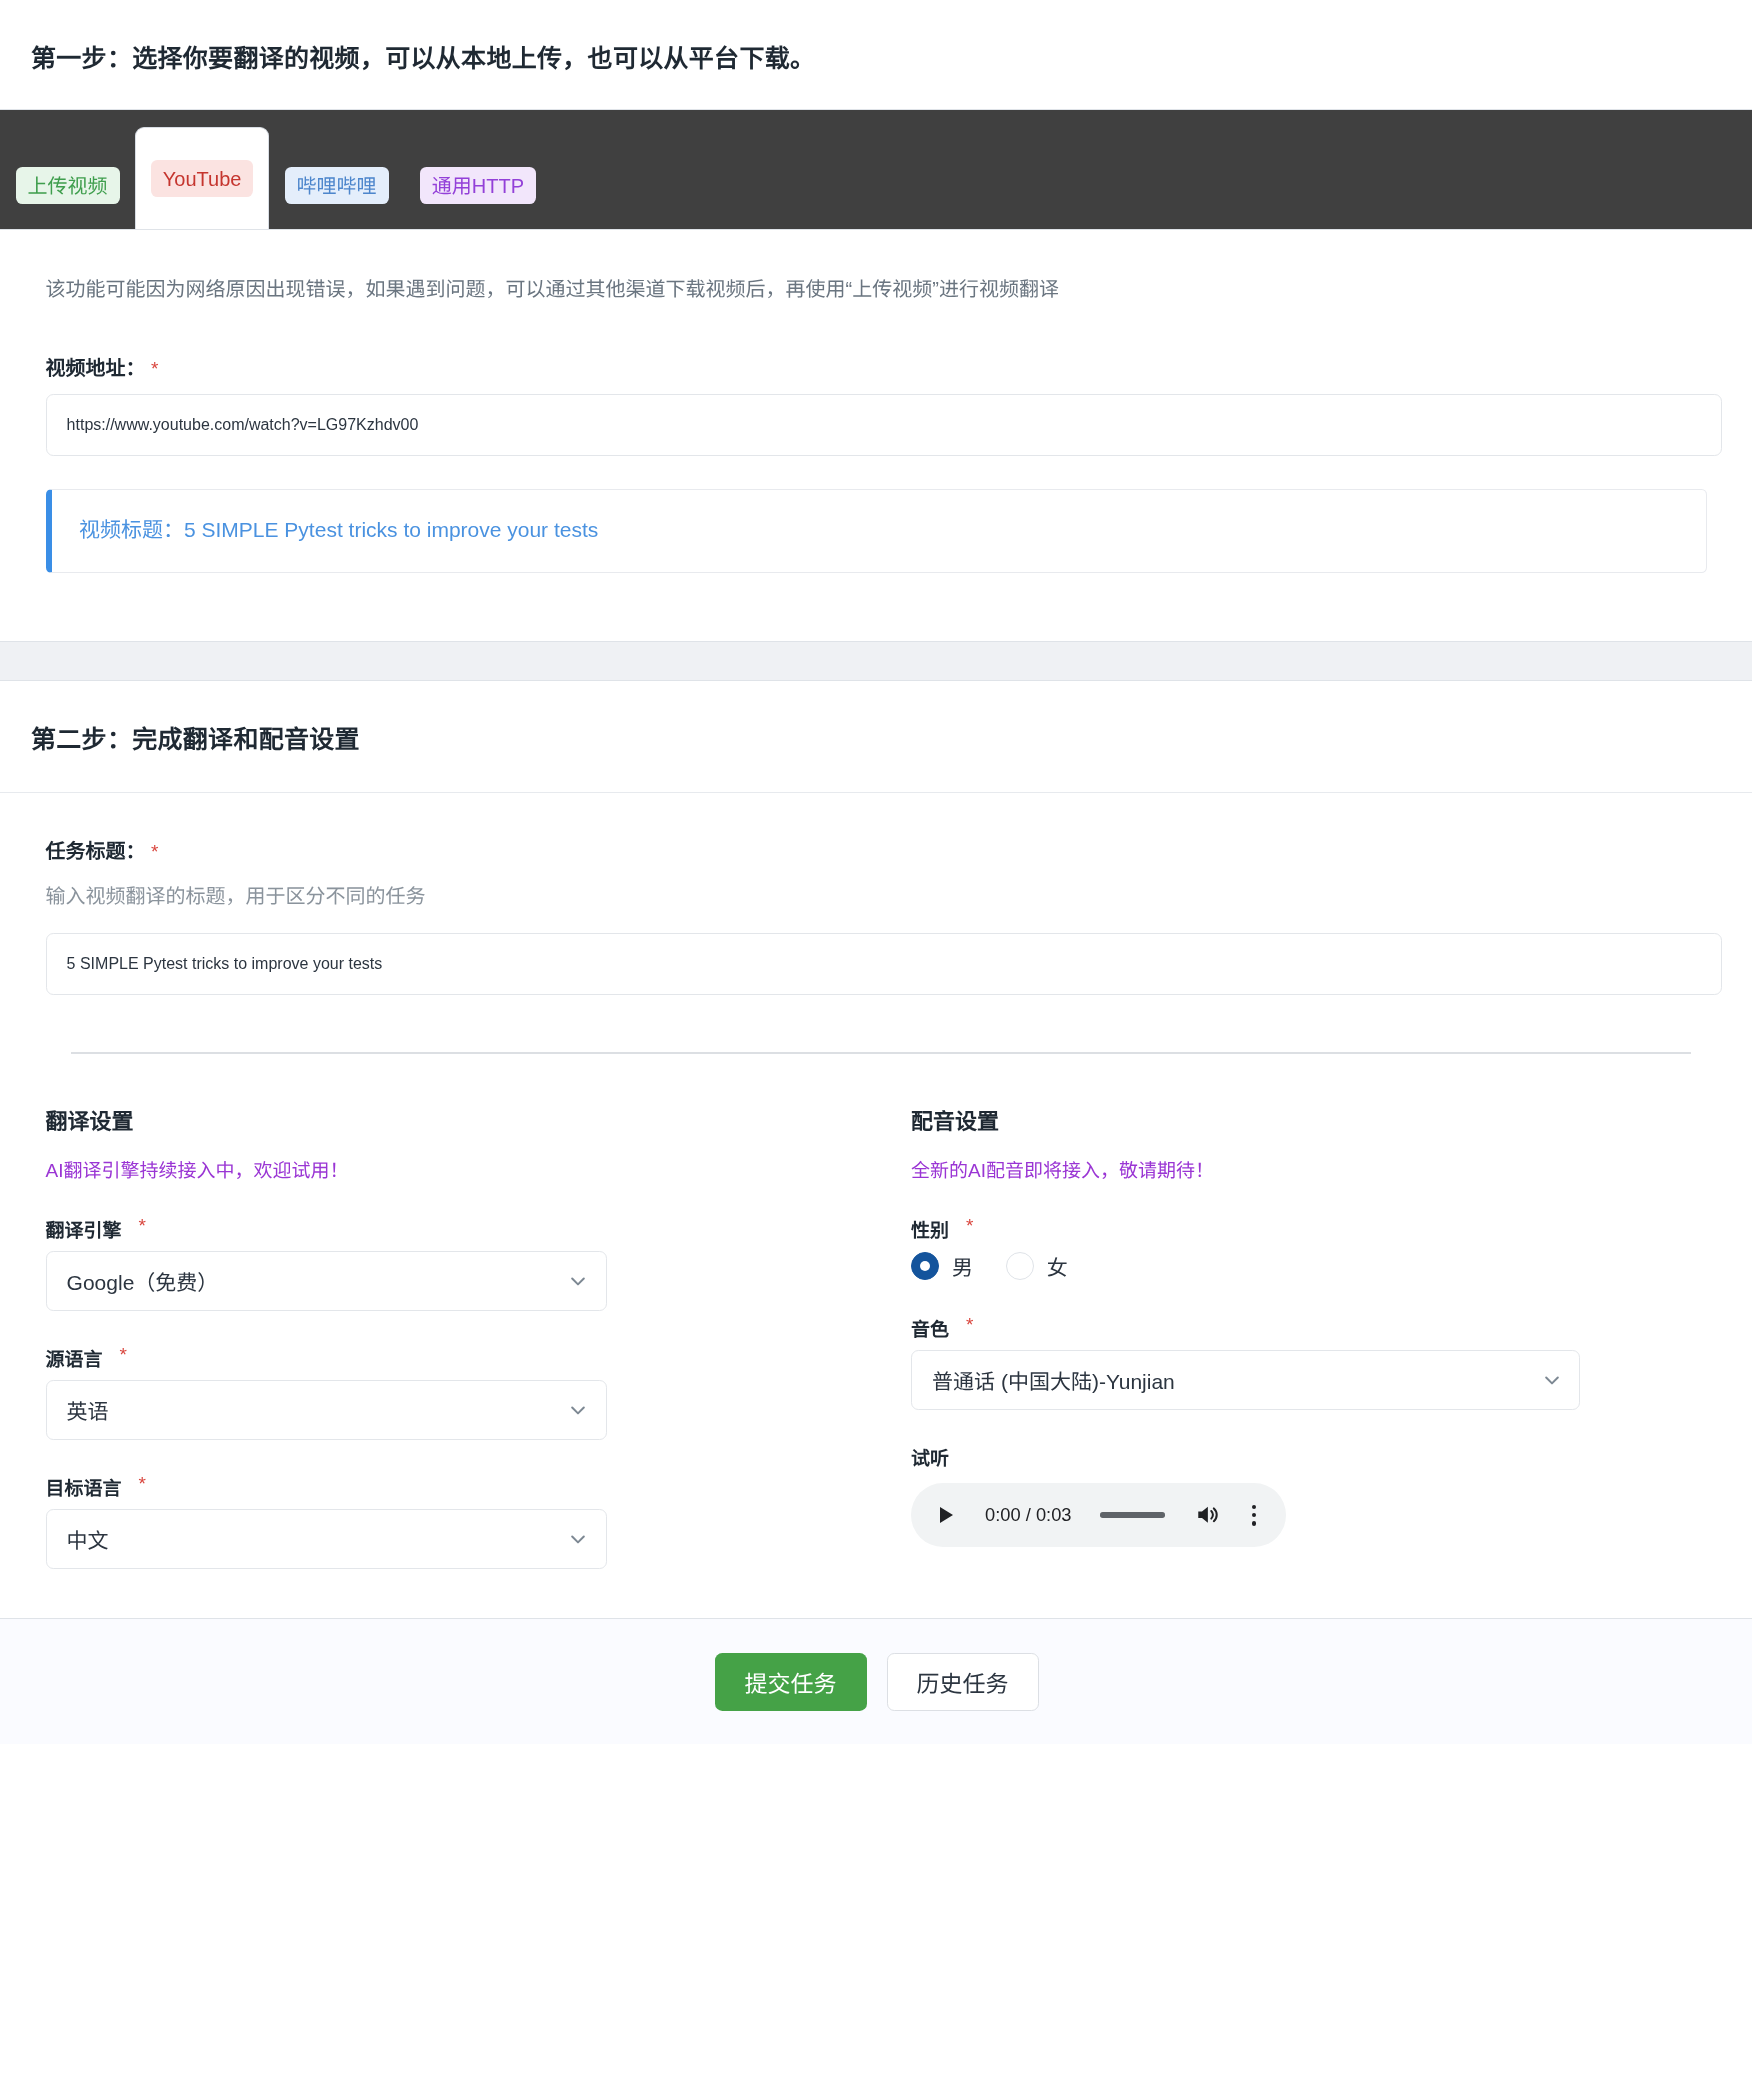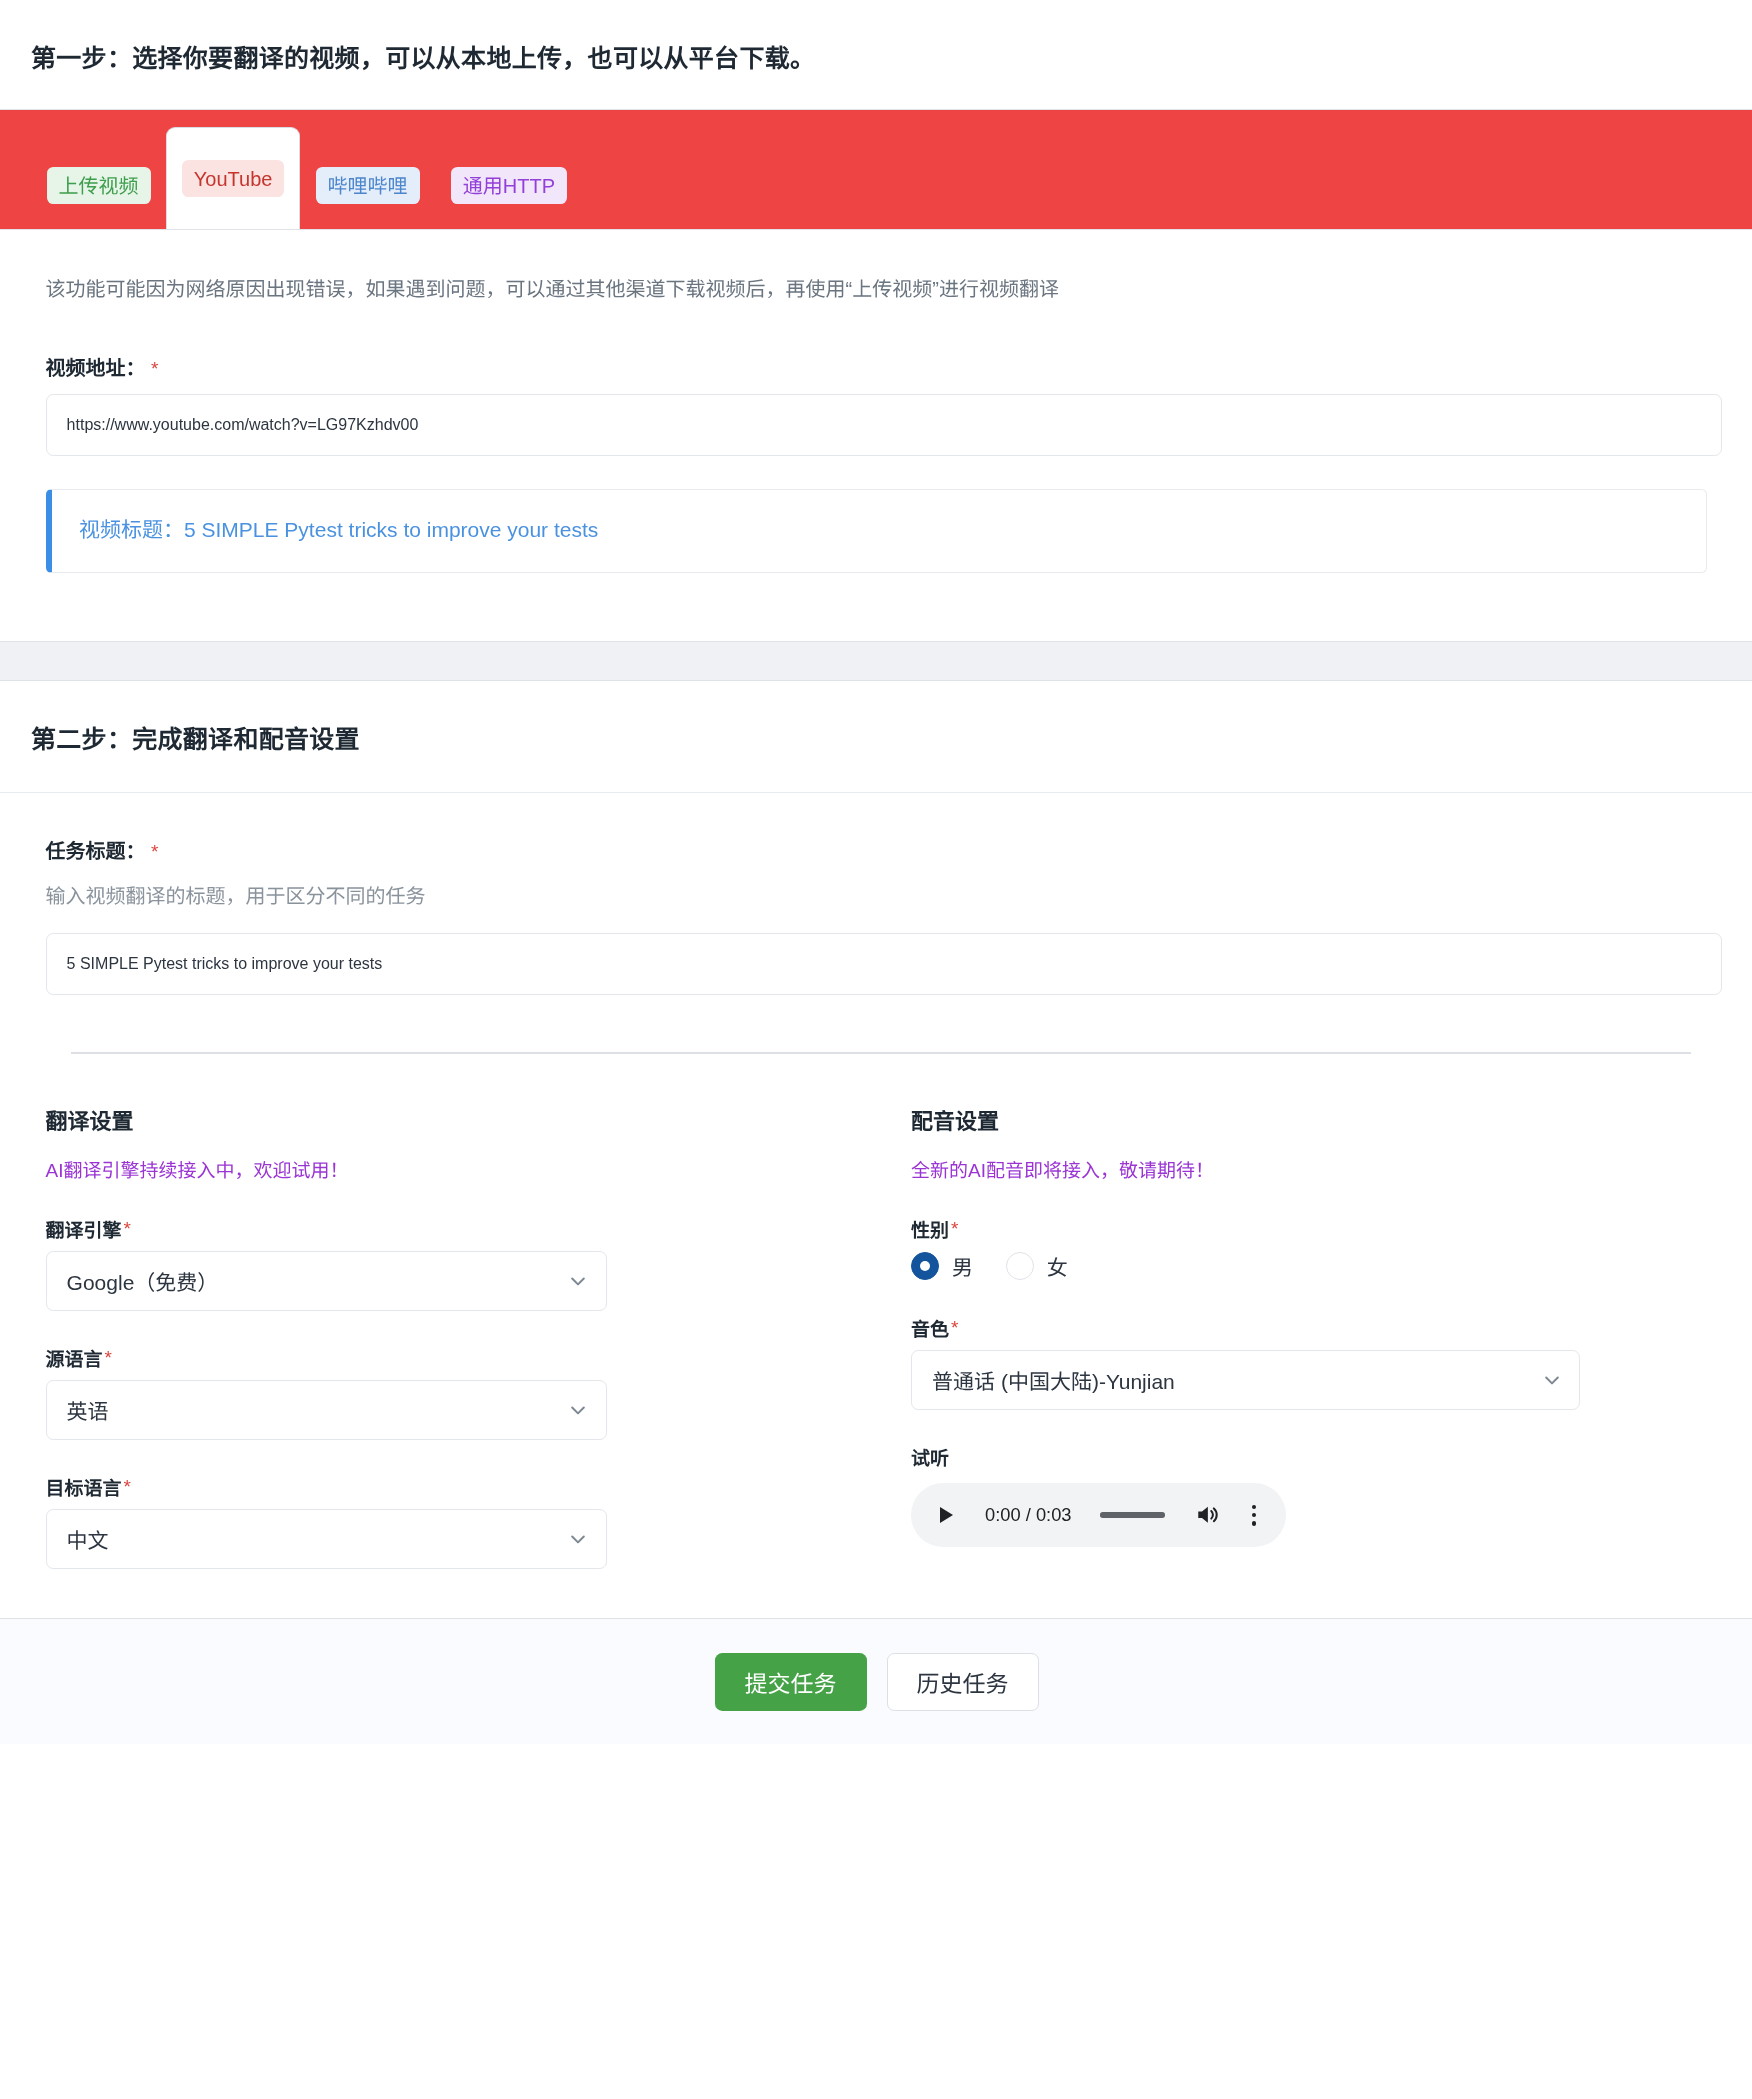--- a/index.html
+++ b/index.html
@@ -22,25 +22,24 @@
     letter-spacing: 0.3px;
   }
   .step1-head {
     padding: 38px 31px 35px 31px;
   }
 
   
   .tabbar {
     border-top: 1.8px solid #dfe3e8;
     border-bottom: 1.8px solid #dfe3e8;
-    background: #ef4444;
+    background: #404040;
     height: 121px;
     display: flex;
     align-items: flex-end;
-    padding-left: 31px;
   }
   .tab {
     height: 88px;
     display: flex;
     align-items: center;
     justify-content: center;
     padding: 0 14.6px;
     border: 1.8px solid transparent;
     border-bottom: none;
     border-radius: 9.1px 9.1px 0 0;
@@ -162,22 +161,22 @@
     font-size: 19px;
     color: #9a35d4;
     margin: 20px 0 0 14.6px;
   }
   .sub-label {
     font-size: 19px;
     font-weight: bold;
     color: #1f2933;
     margin: 33px 0 9.1px 14.6px;
     display: flex;
-    align-items: center;
-    gap: 2px;
+    align-items: flex-start;
+    gap: 17px;
   }
   .sub-label.plain { font-weight: bold; }
 
   
   .select-wrap {
     position: relative;
     margin-left: 14.6px;
     width: 561px;
   }
   .select-wrap.wide { width: 669px; }

